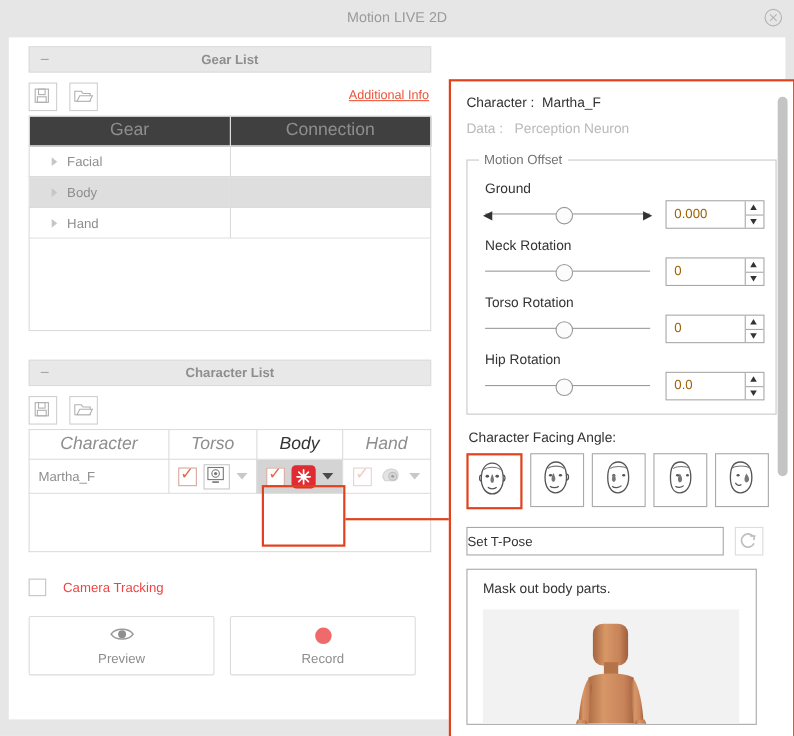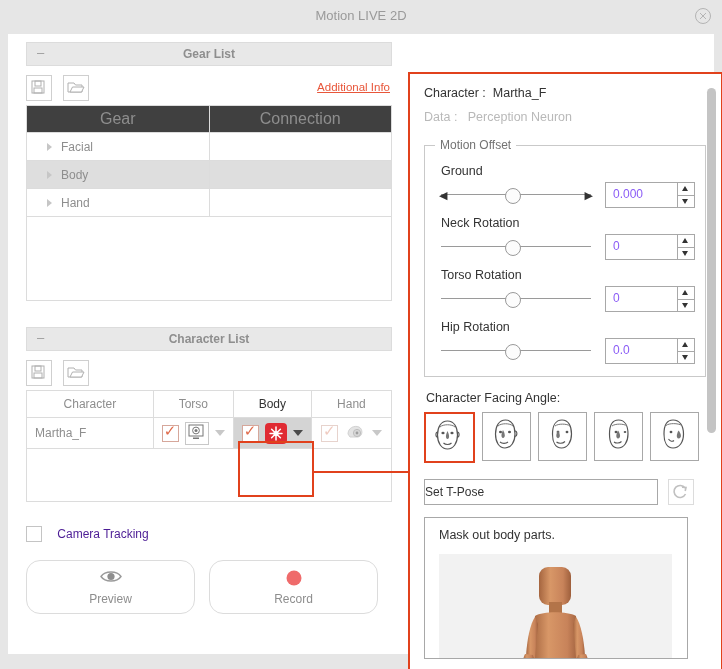--- a/index.html
+++ b/index.html
@@ -73,22 +73,22 @@
     display:inline-block;width:0;height:0;
     border-left:5px solid #c6c6c6;border-top:4px solid transparent;
     border-bottom:4px solid transparent;margin-right:9px;vertical-align:middle;
   }
   #gear-blank{
     border:1px solid #dcdcdc;border-top:none;height:83px;background:#fff;
   }
   
   #char-tbl{width:100%;border-collapse:collapse;border:1px solid #dcdcdc;}
   #char-tbl th{
-    font-weight:normal;color:#8e8e8e;font-size:12px;height:24px;
-    border:1px solid #dcdcdc;background:#fff;
+    font-weight:normal;color:#8e8e8e;font-size:16px;height:24px;
+    border:1px solid #dcdcdc;background:#fff;font-style:italic;
   }
   #char-tbl td{
     border:1px solid #dcdcdc;height:30px;font-size:12px;color:#8e8e8e;
     padding:0 8px;
   }
   #char-blank{
     border:1px solid #dcdcdc;border-top:none;height:52px;background:#fff;
   }
   .cellgrp{display:flex;align-items:center;justify-content:center;gap:6px;}
   .chk{
@@ -113,24 +113,24 @@
     width:0;height:0;border-left:5px solid transparent;border-right:5px solid transparent;
     border-top:6px solid #4a4a4a;display:inline-block;cursor:pointer;
   }
   .caret.light{border-top-color:#c8c8c8;}
   
   #camera-row{position:relative;margin-top:24px;height:20px;}
   #cam-chk{
     width:14px;height:14px;border:1px solid #c4c4c4;background:#fff;
     display:inline-block;vertical-align:middle;cursor:pointer;
   }
-  #cam-label{margin-left:12px;font-size:12px;color:#4c1d95;vertical-align:middle;}
+  #cam-label{margin-left:12px;font-size:12px;color:#ef4444;vertical-align:middle;}
   #bigbtn-row{margin-top:14px;display:flex;gap:14px;}
   .big-btn{
-    width:167px;height:52px;border:1px solid #dcdcdc;border-radius:14px;
+    width:167px;height:52px;border:1px solid #dcdcdc;border-radius:2px;
     background:#fff;position:relative;cursor:pointer;text-align:center;
   }
   .big-btn .bb-label{
     position:absolute;left:0;bottom:7px;width:100%;font-size:12px;color:#8e8e8e;
   }
   .big-btn .bb-icon{position:absolute;left:0;top:8px;width:100%;}
   
   #right-panel{
     position:absolute;left:400px;top:38px;width:315px;height:619px;
     border:2px solid #e1411c;background:#fff;box-sizing:border-box;
@@ -152,21 +152,21 @@
   }
   .slider .knob{
     position:absolute;left:64px;top:2px;width:14px;height:14px;border-radius:50%;
     border:1px solid #9a9a9a;background:#fcfcfc;cursor:pointer;
   }
   .slider .arw{position:absolute;top:3px;font-size:11px;color:#333;}
   .spin{
     position:relative;width:88px;height:24px;border:1px solid #a8a8a8;background:#fff;
   }
   .spin .val{
-    position:absolute;left:7px;top:4px;font-size:12px;color:#8b5cf6;
+    position:absolute;left:7px;top:4px;font-size:12px;color:#a16207;
   }
   .spin .btns{
     position:absolute;right:0;top:0;width:16px;height:24px;border-left:1px solid #a8a8a8;
   }
   .spin .btns div{
     height:11px;position:relative;cursor:pointer;
   }
   .spin .btns div:first-child{border-bottom:1px solid #a8a8a8;height:12px;}
   #facing-label{font-size:12.5px;color:#333;margin:14px 0 7px 2px;}
   #facing-row{display:flex;gap:7px;}

